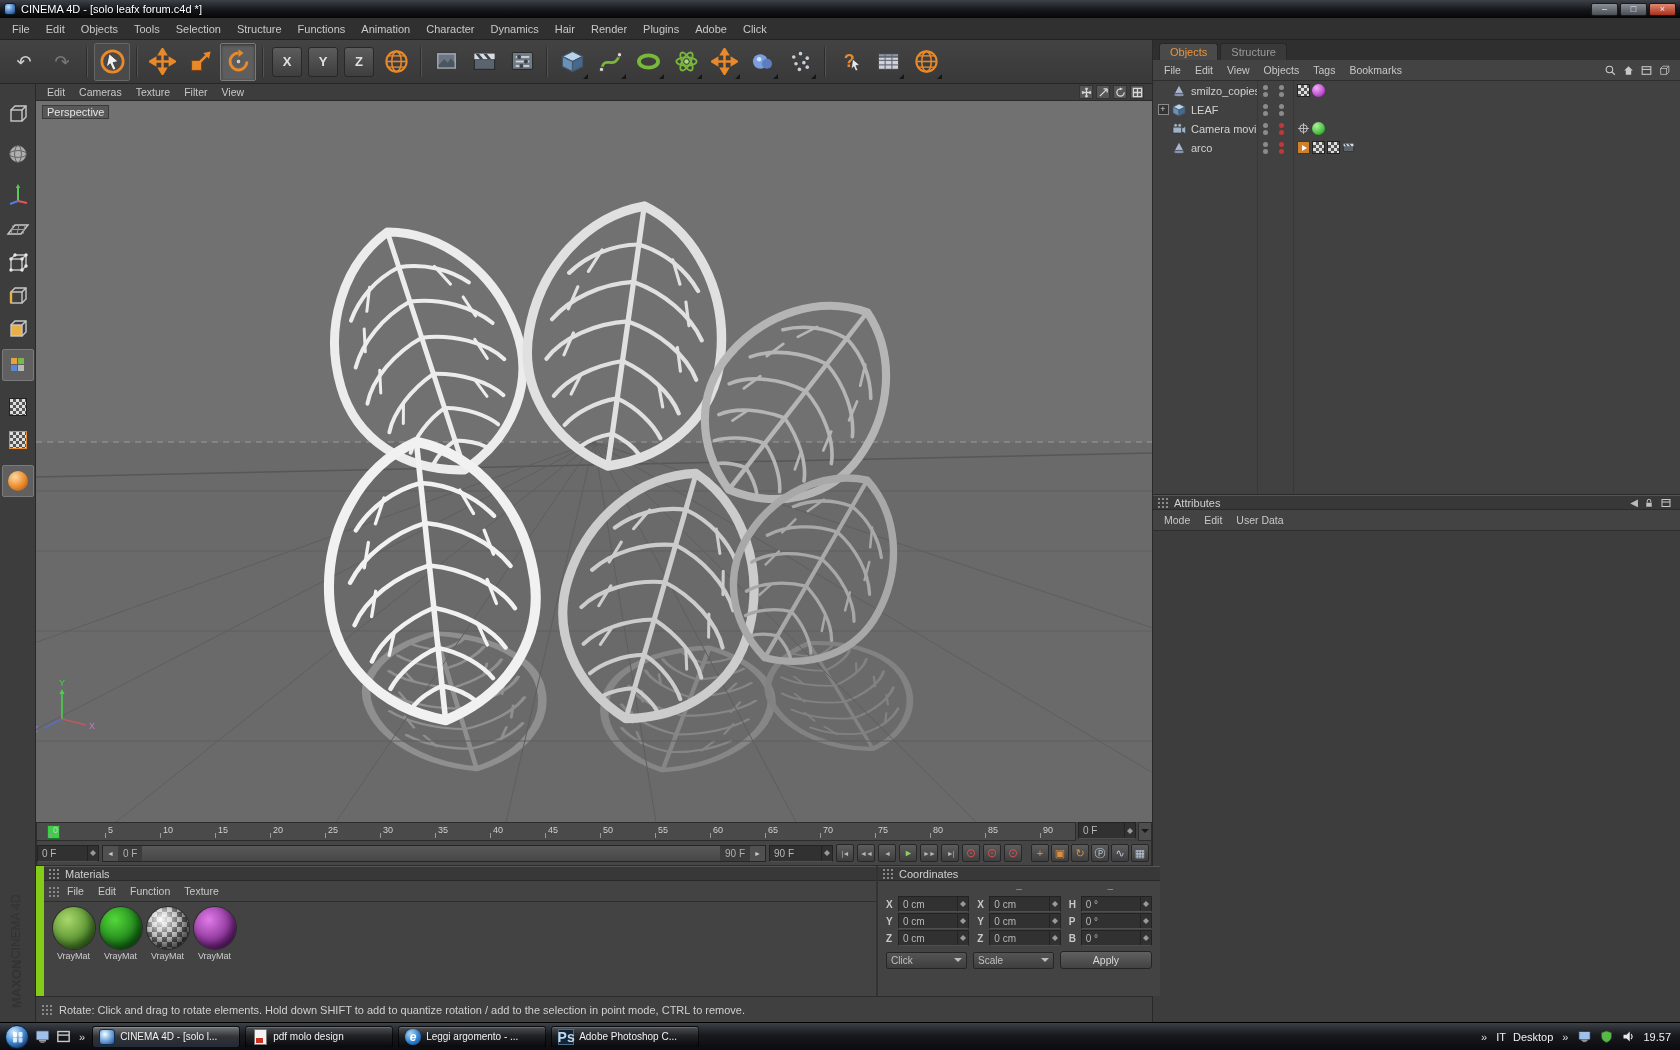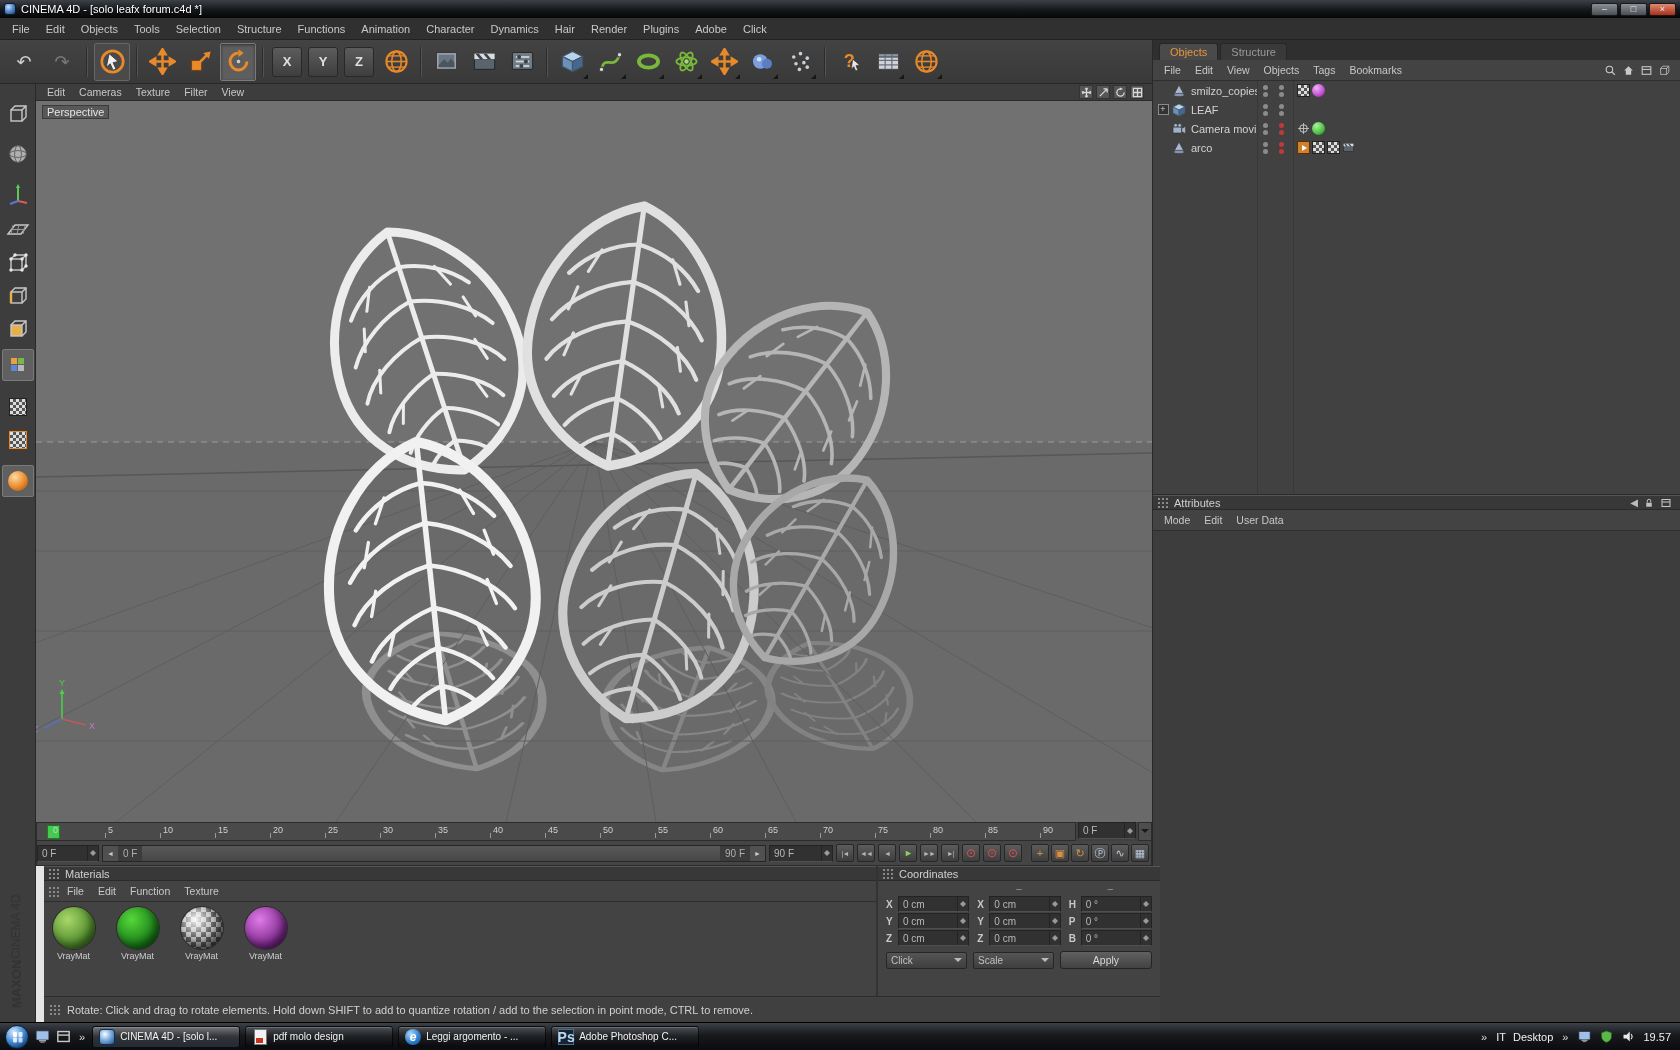--- a/index.html
+++ b/index.html
@@ -1,18 +1,18 @@
 <!DOCTYPE html>
 <html><head>
 <meta charset="utf-8">
 <style>
 *{box-sizing:border-box;margin:0;padding:0}
 html,body{width:1680px;height:1050px;overflow:hidden}
 body{font-family:"Liberation Sans",sans-serif;font-size:11px;color:#c8c8c8;background:#444}
-#app{position:absolute;inset:0;background:#e5e5e5}
+#app{position:absolute;inset:0;background:#84cc16}
 
 
 .titlebar{position:absolute;left:0;top:0;right:0;height:18px;display:flex;align-items:center;gap:5px;padding:0 4px;background:linear-gradient(#3d4148,#15171b 55%,#050607);color:#fff}
 .app-icon{width:12px;height:12px;border-radius:3px;background:radial-gradient(circle at 35% 30%,#cfe4ff,#5a90d0 45%,#18406e);border:1px solid #0a1c30}
 .title-text{font-size:11px;text-shadow:0 1px 2px #000;white-space:nowrap}
 .win-controls{margin-left:auto;display:flex;gap:2px}
 .win-btn{width:27px;height:13px;display:flex;align-items:center;justify-content:center;font-size:9px;line-height:9px;color:#eee;background:linear-gradient(#8a8f96,#4a4e54);border:1px solid #1a1a1a;border-radius:2px}
 .win-btn.close{background:linear-gradient(#e08a72,#a8301a)}
 
 
@@ -110,39 +110,39 @@
 .pbtn.play{color:#8fd05a;font-size:9px}
 .rec{width:18px;height:18px;border-radius:2px;background:linear-gradient(#5c5c5c,#3e3e3e);border:1px solid #272727;color:#d05050;font-size:12px;display:flex;align-items:center;justify-content:center;flex:none}
 .minirow{display:flex;gap:2px;margin-left:6px}
 .minirow .mini{width:18px;height:18px;background:linear-gradient(#5c5c5c,#3e3e3e);border:1px solid #272727;border-radius:2px;color:#d89040;font-size:11px;display:flex;align-items:center;justify-content:center}
 .minirow .mini:nth-last-child(-n+3){color:#b8c4d8}
 
 
 .bottom-panels{position:absolute;left:44px;top:866px;width:1116px;height:130px;display:flex;gap:2px;background:#333}
 .materials-panel{width:832px;background:#434343;display:flex;flex-direction:column}
 .coordinates-panel{flex:1;background:#434343;display:flex;flex-direction:column}
-.mat-body{display:flex;gap:17px;padding:5px 0 0 6px}
+.mat-body{display:flex;gap:0;padding:5px 0 0 6px}
 .mat-item{width:47px;display:flex;flex-direction:column;align-items:center}
 .mat-sphere{width:42px;height:42px;border-radius:50%;background:radial-gradient(circle at 35% 30%,var(--c1),var(--c2) 78%);box-shadow:inset -4px -5px 7px rgba(0,0,0,.4),0 0 0 1px #2c2c2c}
 .mat-sphere[data-mat="chrome"]{background-image:radial-gradient(circle at 35% 30%,rgba(255,255,255,.95),rgba(160,160,160,.25) 45%,rgba(30,30,30,.55) 85%),linear-gradient(45deg,#4a4a4a 25%,transparent 25%,transparent 75%,#4a4a4a 75%),linear-gradient(45deg,#4a4a4a 25%,transparent 25%,transparent 75%,#4a4a4a 75%);background-color:#c8c8c8;background-size:100% 100%,10px 10px,10px 10px;background-position:0 0,0 0,5px 5px}
 .mat-label{font-size:9px;color:#cccccc;margin-top:2px;white-space:nowrap;overflow:hidden;max-width:46px}
 .coord-body{padding:2px 8px 0}
 .coord-cols{display:flex;gap:8px}
 .coord-col{flex:1}
 .coord-head{height:13px;font-size:10px;color:#9a9a9a;text-align:center}
 .coord-row{display:flex;align-items:center;gap:3px;margin-bottom:1px}
 .clabel{width:9px;font-size:10px;color:#c8c8c8;font-weight:bold}
 .coord-row .fld{flex:1;height:16px}
 .coord-bottom{display:flex;gap:6px;margin-top:4px;align-items:center}
 .dropdown{flex:1;height:17px;background:linear-gradient(#555,#3e3e3e);border:1px solid #262626;border-radius:2px;display:flex;align-items:center;padding:0 4px;font-size:10px;color:#c0c0c0}
 .dropdown .caret{margin-left:auto;width:0;height:0;border:4px solid transparent;border-top-color:#bbb;margin-top:4px}
 .apply-btn{width:92px;height:18px;background:linear-gradient(#606060,#424242);border:1px solid #242424;border-radius:3px;color:#d8d8d8;font-size:10.5px;display:flex;align-items:center;justify-content:center}
 
 
-.statusbar{position:absolute;left:44px;top:996px;width:1116px;height:26px;background:#404040;border-top:1px solid #2c2c2c;display:flex;align-items:center;gap:6px;padding:0 5px;color:#d0d0d0}
+.statusbar{position:absolute;left:36px;top:996px;width:1116px;height:26px;background:#404040;border-top:1px solid #2c2c2c;display:flex;align-items:center;gap:6px;padding:0 5px;color:#d0d0d0}
 
 
 .taskbar{position:absolute;left:0;bottom:0;right:0;height:28px;background:linear-gradient(#3c4048,#17191d 45%,#0a0c0f);display:flex;align-items:center;gap:5px;padding:0 5px;border-top:1px solid #000}
 .orb{position:relative;width:24px;height:24px;border-radius:50%;background:radial-gradient(circle at 35% 28%,#d8ecff,#4a90d8 45%,#10386e 82%);border:1px solid #06203c;flex:none}
 .orb::after{content:"";position:absolute;left:6.5px;top:6.5px;width:4.5px;height:4.5px;border-radius:1px;background:rgba(255,255,255,.95);box-shadow:5.5px 0 0 rgba(255,255,255,.8),0 5.5px 0 rgba(255,255,255,.8),5.5px 5.5px 0 rgba(255,255,255,.7)}
 .ql{display:flex;align-items:center;gap:4px}
 .ql .ic{width:17px;height:17px}
 .chev{color:#ddd;font-size:11px;padding:0 2px}
 .task-btn{width:148px;height:22px;display:flex;align-items:center;gap:5px;padding:0 6px;border-radius:3px;border:1px solid rgba(0,0,0,.7);background:linear-gradient(rgba(255,255,255,.14),rgba(255,255,255,.04) 50%,rgba(0,0,0,.25));box-shadow:inset 0 1px 0 rgba(255,255,255,.18);color:#f2f2f2;flex:none}
 .task-btn.active{background:linear-gradient(rgba(255,255,255,.32),rgba(255,255,255,.12) 50%,rgba(90,110,140,.3));border-color:rgba(0,0,0,.85)}

